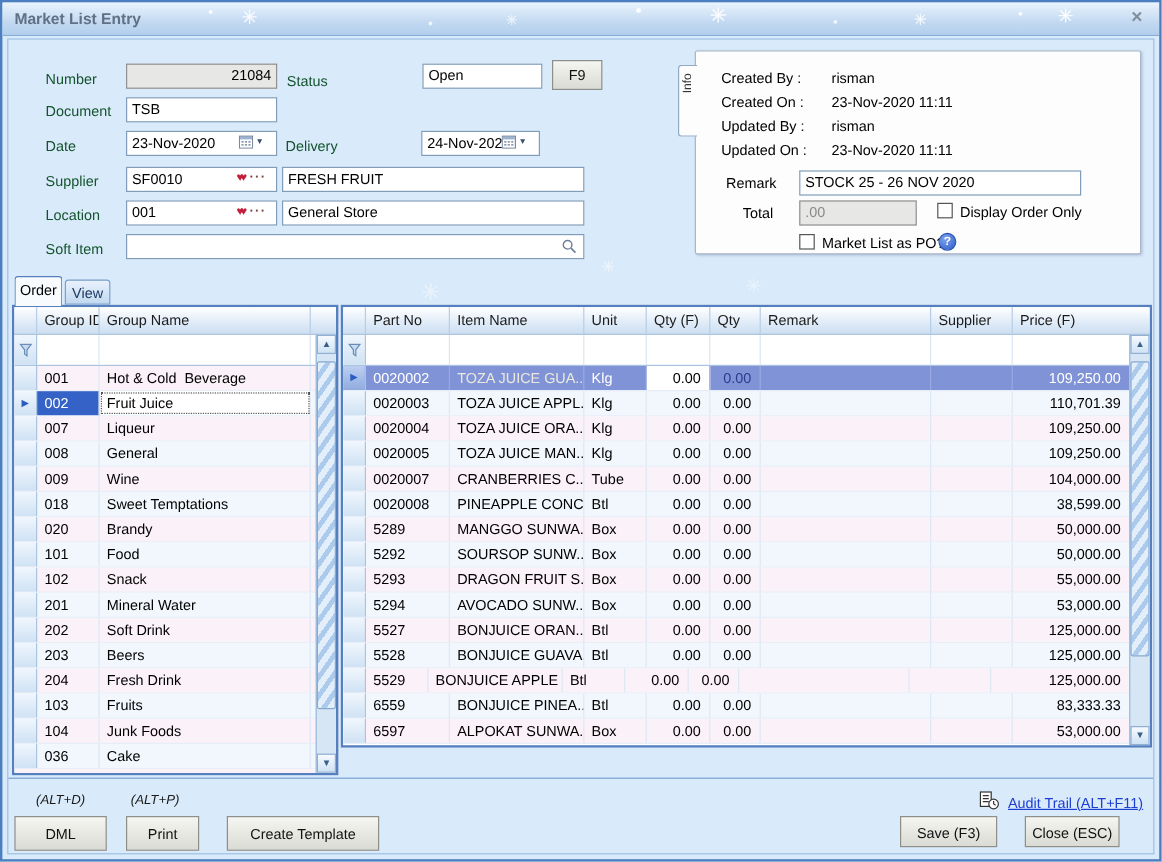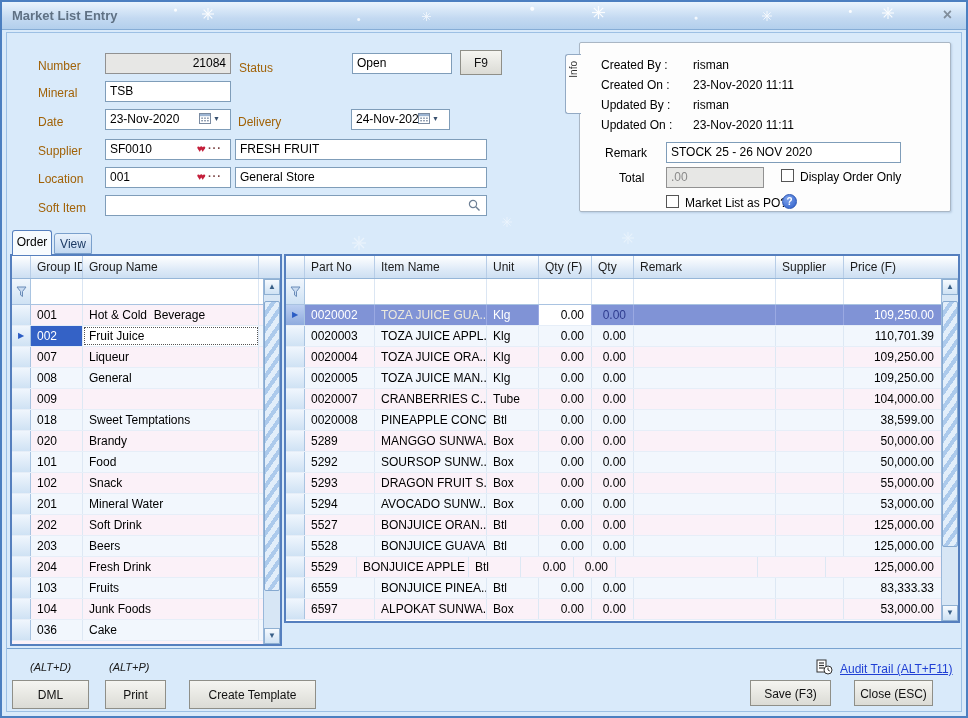--- a/index.html
+++ b/index.html
@@ -22,21 +22,21 @@
       radial-gradient(circle at 88% 35%, rgba(255,255,255,.9) 1px, transparent 2px),
       linear-gradient(#eaf4fd, #c3d9f1 60%, #b3cfec);
   }
   .title-text { position:absolute; left:10px; top:6px; font-size:13px; font-weight:600; color:#5f7184; }
   .close-x { position:absolute; right:14px; top:4px; font-size:16px; font-weight:bold; color:#818e9c; cursor:default; }
   .flake { position:absolute; pointer-events:none; }
   
   .content-frame { position:absolute; left:4px; top:30px; right:4px; bottom:4px; border:1px solid #9dc0e4; background:#d9eafa; }
   .sep-line { position:absolute; left:5px; right:5px; top:646px; border-top:1px solid #79a3d0; }
   
-  .lbl { position:absolute; font-size:12px; color:#a16207; white-space:nowrap; }
+  .lbl { position:absolute; font-size:12px; color:#14532d; white-space:nowrap; }
   .inp {
     position:absolute; height:21px; border:1px solid #7f9db9; background:#fff;
     font:12px "Liberation Sans", sans-serif; padding:2px 4px; overflow:hidden; white-space:nowrap;
   }
   .inp.disabled { background:#e7e7e5; border-color:#919191; }
   .inp.right { text-align:right; }
   .iconbox { position:absolute; display:flex; align-items:center; gap:2px; }
   .dd-arrow { font-size:7px; color:#38506e; }
   .hearts { color:#c41e3a; font-size:10px; letter-spacing:-3px; padding-right:3px; }
   .dots { color:#7a4242; font-weight:bold; letter-spacing:1px; font-size:11px; }
@@ -204,21 +204,21 @@
       </g>
     </svg>
 
   <span class="lbl" style="left:36px;top:57px">Number</span>
   <div class="inp disabled right" style="left:103px;top:51px;width:126px">21084</div>
 
   <span class="lbl" style="left:237px;top:59px">Status</span>
   <div class="inp" style="left:350px;top:51px;width:100px">Open</div>
   <div class="btn" style="left:458px;top:48px;width:42px;height:25px;padding-top:5px">F9</div>
 
-  <span class="lbl" style="left:36px;top:84px">Mineral</span>
+  <span class="lbl" style="left:36px;top:84px">Document</span>
   <div class="inp" style="left:103px;top:79px;width:126px">TSB</div>
 
   <span class="lbl" style="left:36px;top:113px">Date</span>
   <div class="inp" style="left:103px;top:107px;width:126px">23-Nov-2020</div>
   <span class="iconbox" style="left:197px;top:110px">
     <svg width="12" height="12" viewBox="0 0 12 12">
         <rect x="0.5" y="1.5" width="11" height="10" fill="#fff" stroke="#7a8aa0"></rect>
         <rect x="1" y="2" width="10" height="2.2" fill="#9cb4d2"></rect>
         <g fill="#8a98ac">
           <rect x="2.2" y="5.5" width="1.8" height="1.4"></rect>
@@ -354,20 +354,21 @@
               </div>
               <div class="rcell cell-gid" style="width:52px">008</div>
               <div class="rcell cell-gname gname" style="width:176px">General</div>
               <div class="rcell" style="flex:1;border-right:none"></div>
             </div>
             <div class="rrow grow r-even">
               <div class="ind">
                 <span class="selarrow">▶</span>
               </div>
               <div class="rcell cell-gid" style="width:52px">009</div>
+              <div class="rcell cell-gname gname" style="width:176px">Wine</div>
               <div class="rcell" style="flex:1;border-right:none"></div>
             </div>
             <div class="rrow grow r-odd">
               <div class="ind">
                 <span class="selarrow">▶</span>
               </div>
               <div class="rcell cell-gid" style="width:52px">018</div>
               <div class="rcell cell-gname gname" style="width:176px">Sweet Temptations</div>
               <div class="rcell" style="flex:1;border-right:none"></div>
             </div>

